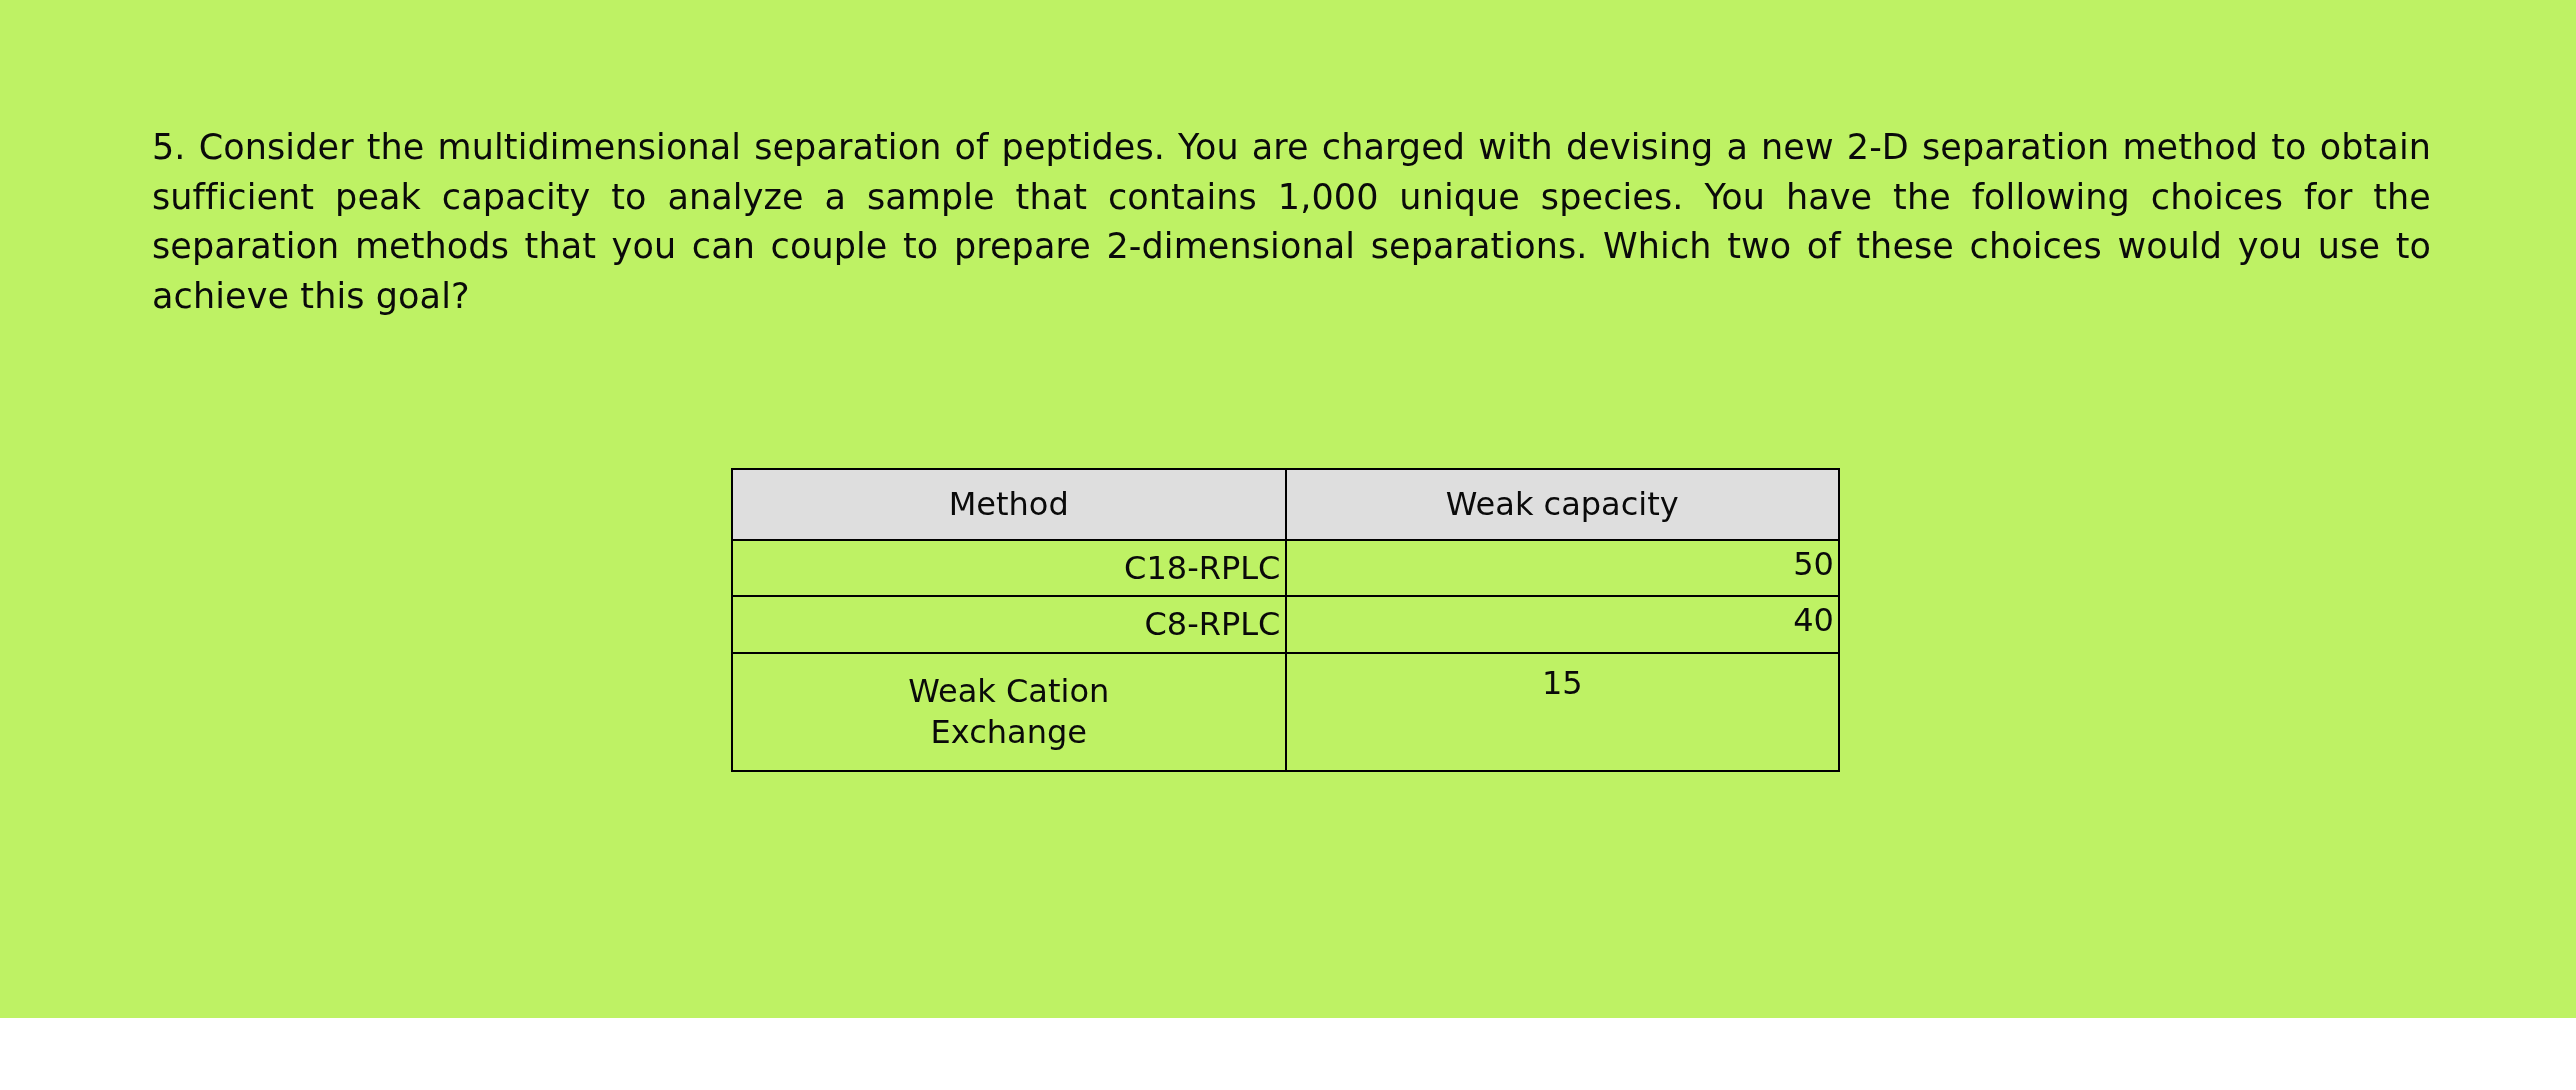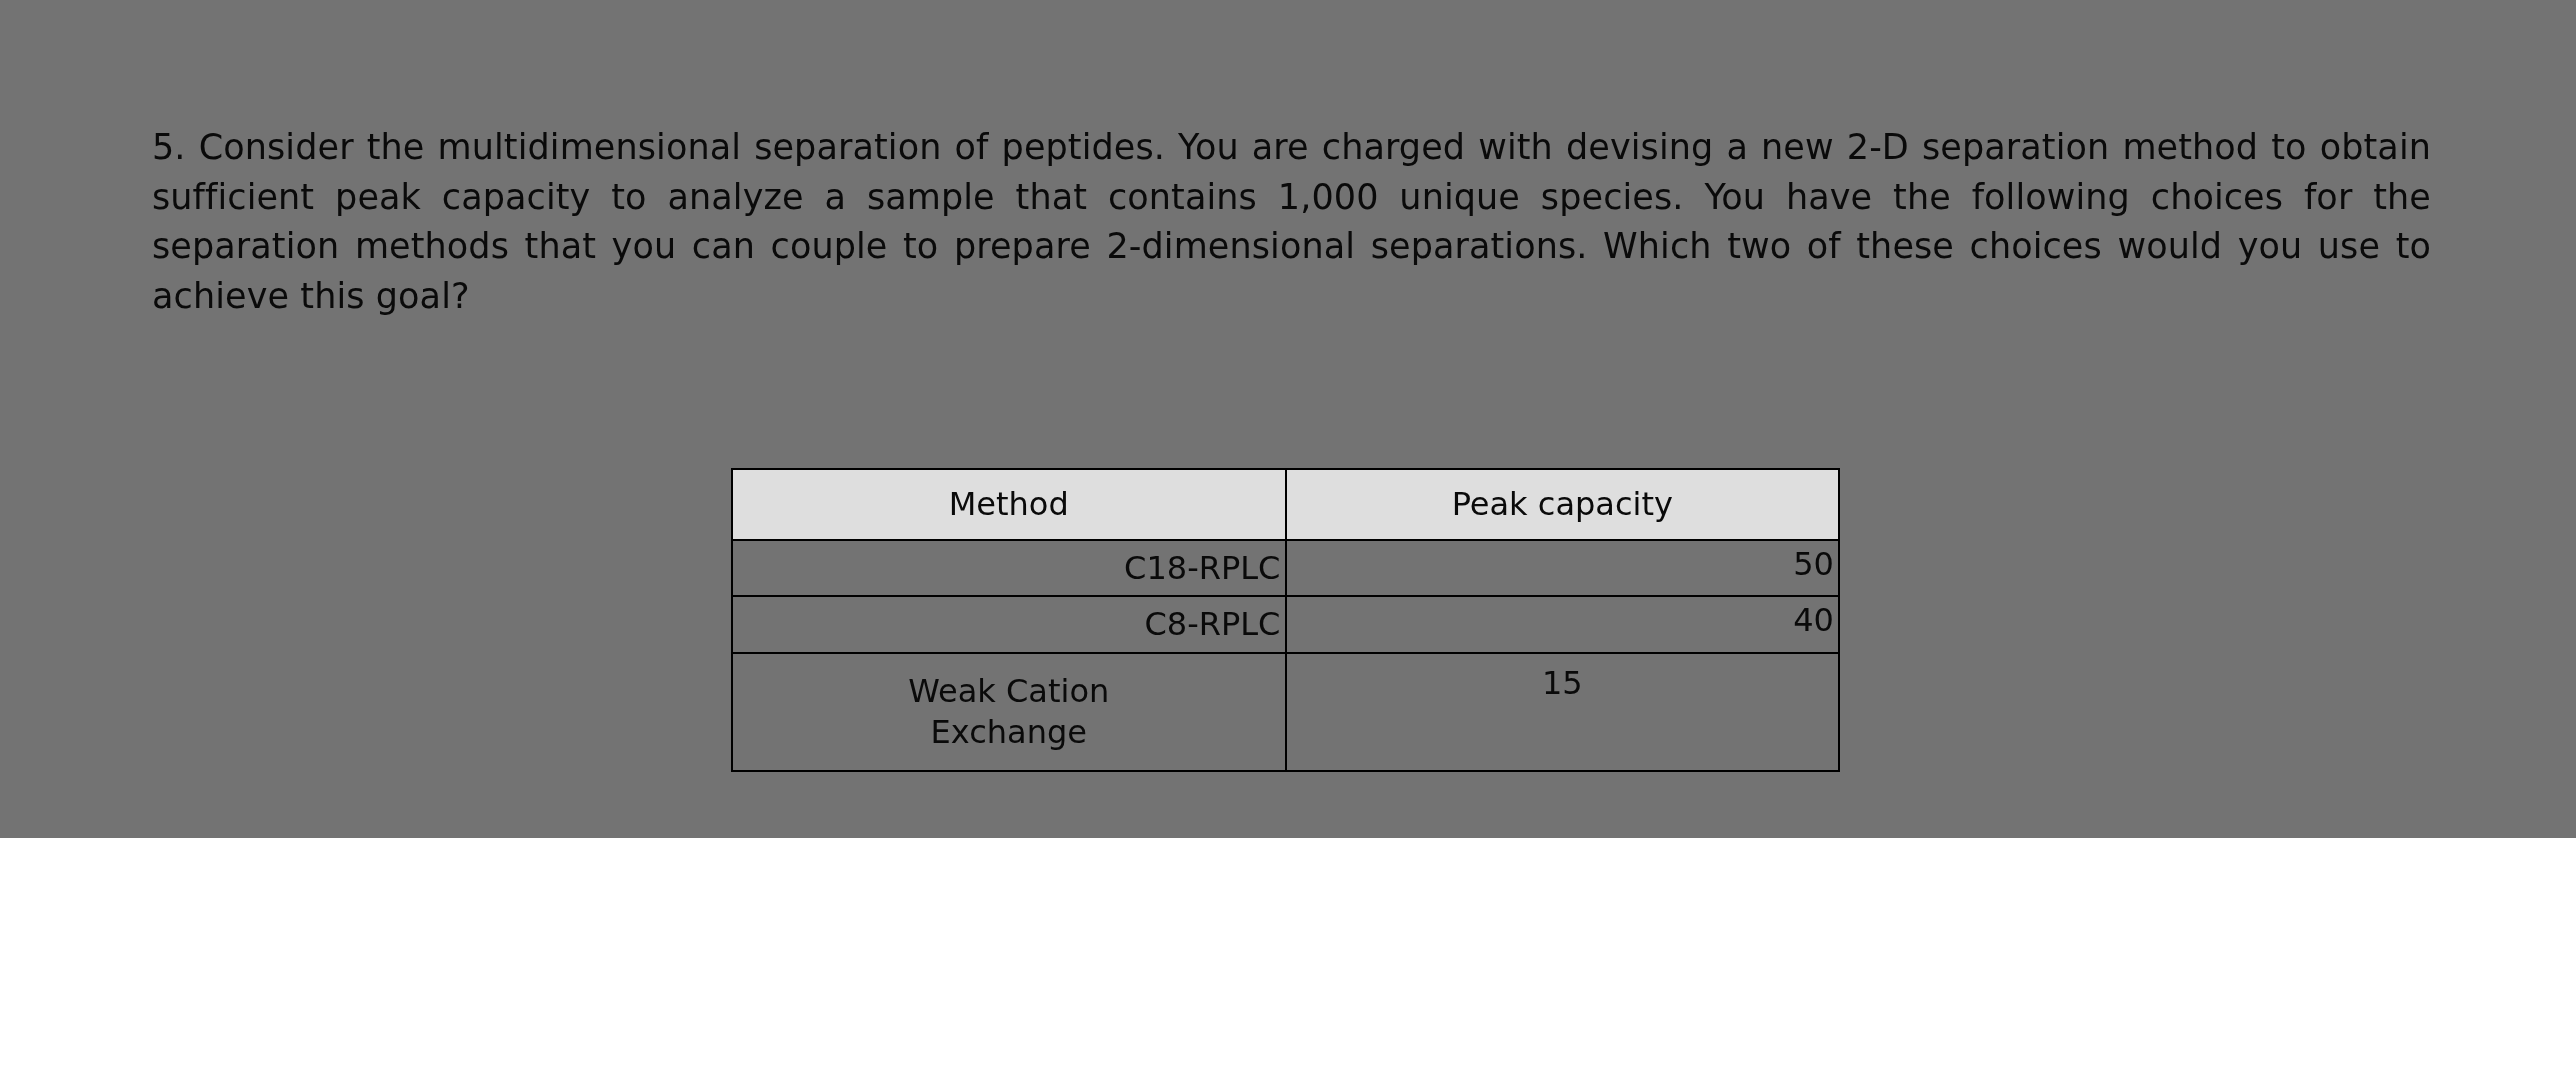--- a/index.html
+++ b/index.html
@@ -10,22 +10,22 @@
   body {
     width: 2576px;
     height: 1090px;
     font-family: "DejaVu Sans", sans-serif;
     color: #000000;
     overflow: hidden;
   }
   .page {
     position: relative;
     width: 2576px;
-    height: 838px;
-    background: #737373;
+    height: 1018px;
+    background: #bef264;
   }
   .question-block {
     position: absolute;
     left: 152px;
     top: 123px;
     width: 2279px;
   }
   .question-text {
     font-size: 35px;
     line-height: 1.42;
@@ -96,21 +96,21 @@
 
   <div class="question-block">
     <div class="question-text"><span class="lead">5.</span> <span>Consider the multidimensional separation of peptides.  You are charged with devising a new 2-D separation method to obtain sufficient peak capacity to analyze a sample that contains 1,000 unique species.   You have the following choices for the separation methods that you can couple to prepare 2-dimensional separations.  Which two of these choices would you use to achieve this goal?</span></div>
   </div>
 
   <div class="table-wrap">
     <table class="capacity-table">
       <thead>
         <tr>
           <th class="method-cell">Method</th>
-          <th class="capacity-cell">Peak capacity</th>
+          <th class="capacity-cell">Weak capacity</th>
         </tr>
       </thead>
       <tbody>
         <tr class="single-line">
           <td class="method-cell">C18-RPLC</td>
           <td class="capacity-cell">50</td>
         </tr>
         <tr class="single-line">
           <td class="method-cell">C8-RPLC</td>
           <td class="capacity-cell">40</td>

